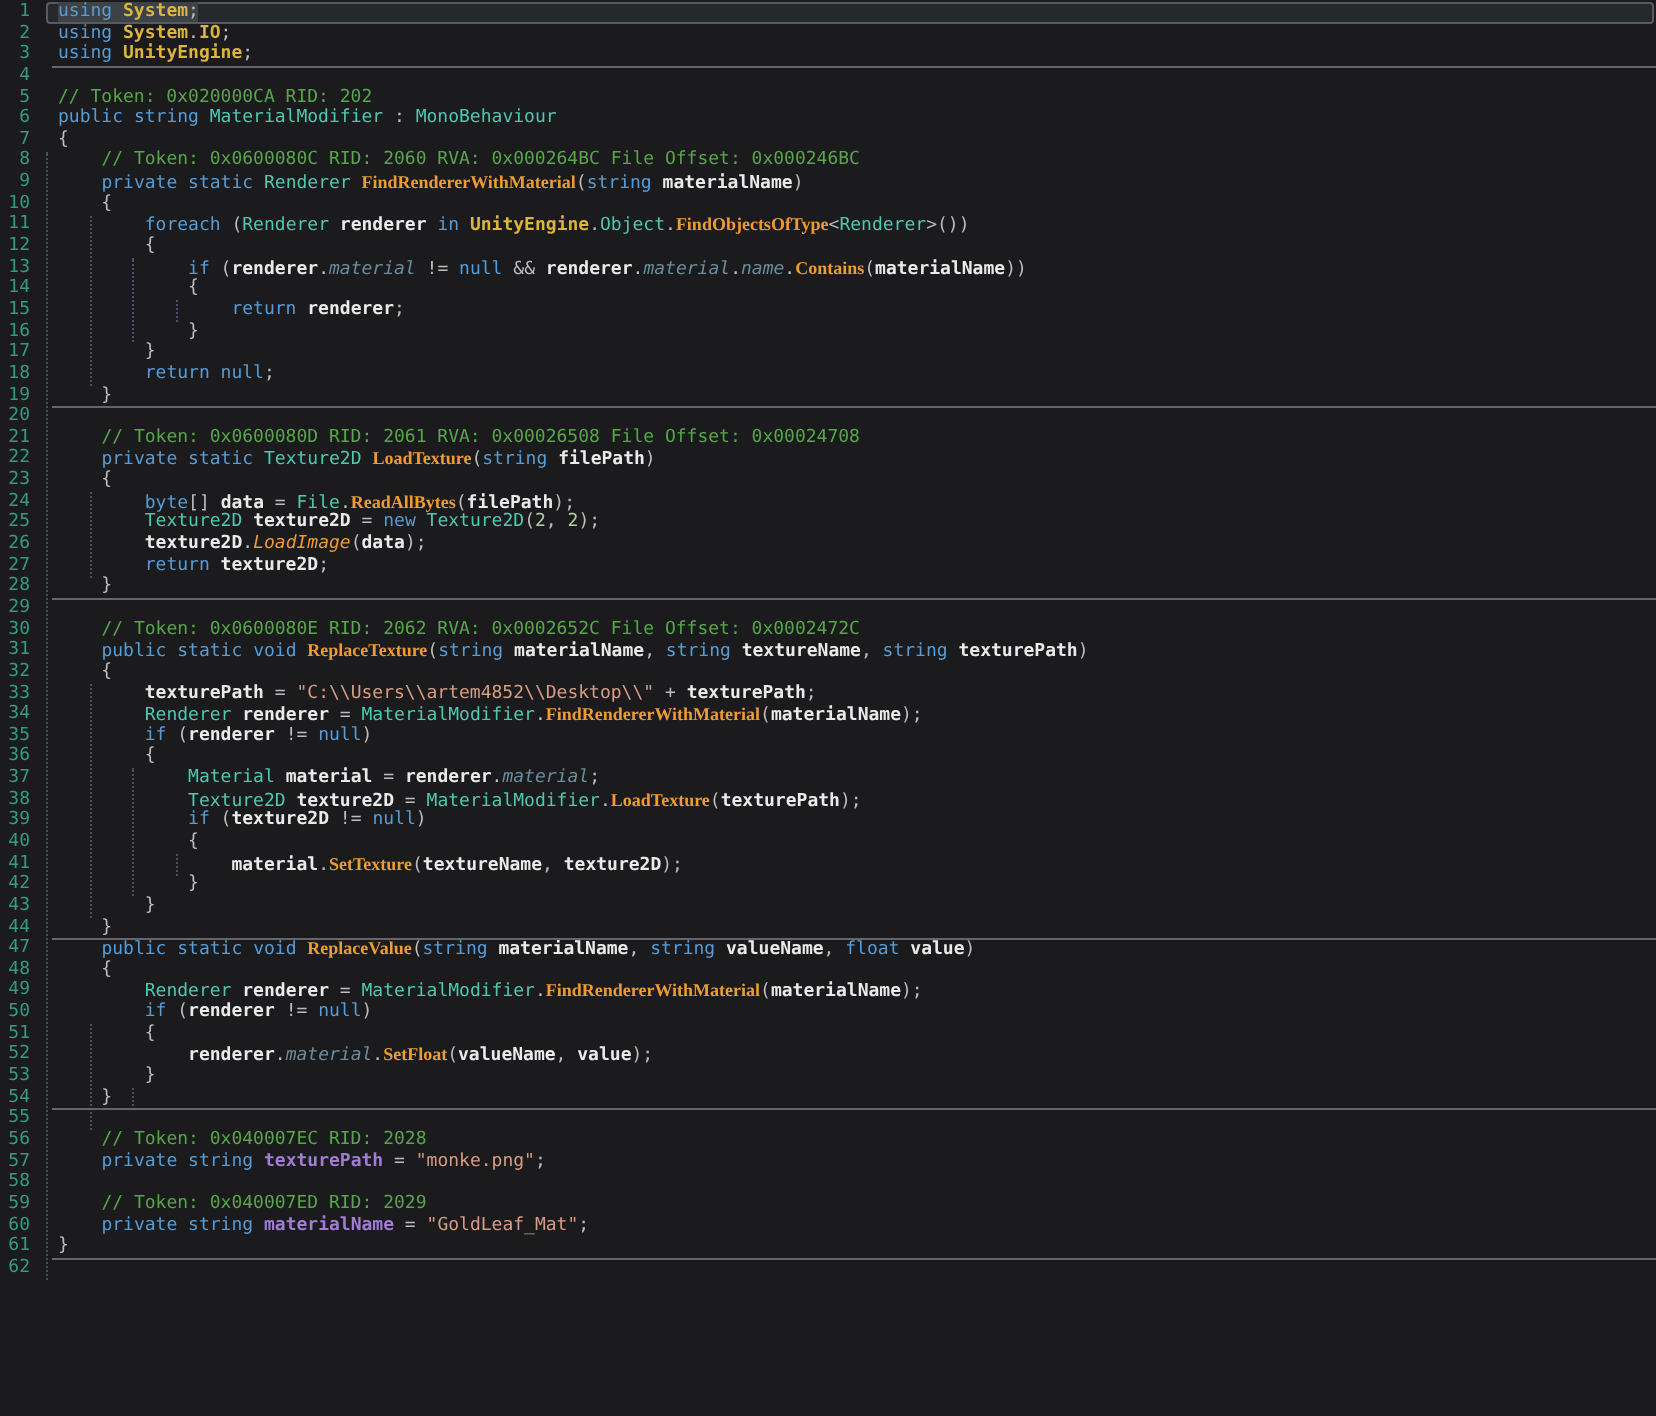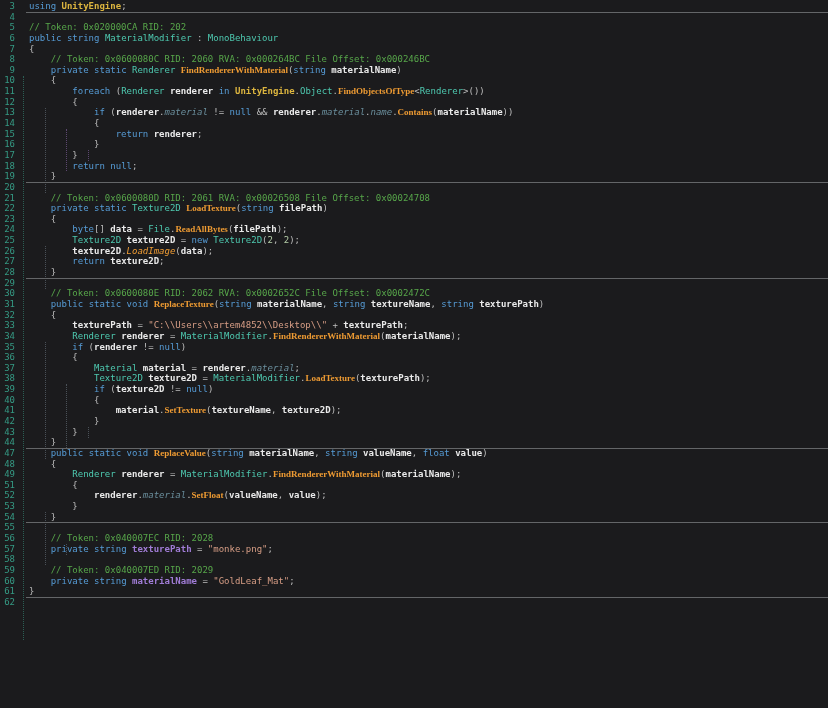--- a/index.html
+++ b/index.html
@@ -75,20 +75,22 @@
       <div class="guide" style="left: 23px; top: 74.55px; height: 564.45px; border-left-color: rgb(44, 95, 85);"></div>
       <div class="guide" style="left: 44.68px; top: 106.5px; height: 85.2px; border-left-color: rgb(74, 81, 88);"></div>
       <div class="guide" style="left: 66.36px; top: 127.8px; height: 42.6px; border-left-color: rgb(92, 72, 112);"></div>
       <div class="guide" style="left: 88.04px; top: 149.1px; height: 10.65px; border-left-color: rgb(92, 72, 112);"></div>
       <div class="guide" style="left: 44.68px; top: 244.95px; height: 42.6px; border-left-color: rgb(74, 81, 88);"></div>
       <div class="guide" style="left: 44.68px; top: 340.8px; height: 117.15px; border-left-color: rgb(74, 81, 88);"></div>
       <div class="guide" style="left: 66.36px; top: 383.4px; height: 63.9px; border-left-color: rgb(74, 81, 88);"></div>
       <div class="guide" style="left: 88.04px; top: 426px; height: 10.65px; border-left-color: rgb(74, 81, 88);"></div>
       <div class="guide" style="left: 44.68px; top: 511.2px; height: 53.25px; border-left-color: rgb(74, 81, 88);"></div>
       <div class="guide" style="left: 66.36px; top: 543.15px; height: 10.65px; border-left-color: rgb(74, 81, 88);"></div>
+      <div class="row caret"><span class="ln">1</span><span class="code"><span class="sel"><span class="tk-k">using</span><span class="tk-pl"> </span><span class="tk-n">System</span><span class="tk-pl">;</span></span></span></div>
+      <div class="row"><span class="ln">2</span><span class="code"><span class="tk-k">using</span><span class="tk-pl"> </span><span class="tk-n">System</span><span class="tk-pl">.</span><span class="tk-n">IO</span><span class="tk-pl">;</span></span></div>
       <div class="row sep"><span class="ln">3</span><span class="code"><span class="tk-k">using</span><span class="tk-pl"> </span><span class="tk-n">UnityEngine</span><span class="tk-pl">;</span></span></div>
       <div class="row"><span class="ln">4</span><span class="code"></span></div>
       <div class="row"><span class="ln">5</span><span class="code"><span class="tk-c">// Token: 0x020000CA RID: 202</span></span></div>
       <div class="row"><span class="ln">6</span><span class="code"><span class="tk-k">public</span><span class="tk-pl"> </span><span class="tk-k">string</span><span class="tk-pl"> </span><span class="tk-t">MaterialModifier</span><span class="tk-pl"> : </span><span class="tk-t">MonoBehaviour</span></span></div>
       <div class="row"><span class="ln">7</span><span class="code"><span class="tk-pl">{</span></span></div>
       <div class="row"><span class="ln">8</span><span class="code"><span class="tk-pl">    </span><span class="tk-c">// Token: 0x0600080C RID: 2060 RVA: 0x000264BC File Offset: 0x000246BC</span></span></div>
       <div class="row"><span class="ln">9</span><span class="code"><span class="tk-pl">    </span><span class="tk-k">private</span><span class="tk-pl"> </span><span class="tk-k">static</span><span class="tk-pl"> </span><span class="tk-t">Renderer</span><span class="tk-pl"> </span><span class="tk-m">FindRendererWithMaterial</span><span class="tk-pl">(</span><span class="tk-k">string</span><span class="tk-pl"> </span><span class="tk-v">materialName</span><span class="tk-pl">)</span></span></div>
       <div class="row"><span class="ln">10</span><span class="code"><span class="tk-pl">    {</span></span></div>
       <div class="row"><span class="ln">11</span><span class="code"><span class="tk-pl">        </span><span class="tk-k">foreach</span><span class="tk-pl"> (</span><span class="tk-t">Renderer</span><span class="tk-pl"> </span><span class="tk-v">renderer</span><span class="tk-pl"> </span><span class="tk-k">in</span><span class="tk-pl"> </span><span class="tk-n">UnityEngine</span><span class="tk-pl">.</span><span class="tk-t">Object</span><span class="tk-pl">.</span><span class="tk-m">FindObjectsOfType</span><span class="tk-pl">&lt;</span><span class="tk-t">Renderer</span><span class="tk-pl">&gt;())</span></span></div>
       <div class="row"><span class="ln">12</span><span class="code"><span class="tk-pl">        {</span></span></div>
@@ -120,20 +122,21 @@
       <div class="row"><span class="ln">38</span><span class="code"><span class="tk-pl">            </span><span class="tk-t">Texture2D</span><span class="tk-pl"> </span><span class="tk-v">texture2D</span><span class="tk-pl"> = </span><span class="tk-t">MaterialModifier</span><span class="tk-pl">.</span><span class="tk-m">LoadTexture</span><span class="tk-pl">(</span><span class="tk-v">texturePath</span><span class="tk-pl">);</span></span></div>
       <div class="row"><span class="ln">39</span><span class="code"><span class="tk-pl">            </span><span class="tk-k">if</span><span class="tk-pl"> (</span><span class="tk-v">texture2D</span><span class="tk-pl"> != </span><span class="tk-k">null</span><span class="tk-pl">)</span></span></div>
       <div class="row"><span class="ln">40</span><span class="code"><span class="tk-pl">            {</span></span></div>
       <div class="row"><span class="ln">41</span><span class="code"><span class="tk-pl">                </span><span class="tk-v">material</span><span class="tk-pl">.</span><span class="tk-m">SetTexture</span><span class="tk-pl">(</span><span class="tk-v">textureName</span><span class="tk-pl">, </span><span class="tk-v">texture2D</span><span class="tk-pl">);</span></span></div>
       <div class="row"><span class="ln">42</span><span class="code"><span class="tk-pl">            }</span></span></div>
       <div class="row"><span class="ln">43</span><span class="code"><span class="tk-pl">        }</span></span></div>
       <div class="row sep"><span class="ln">44</span><span class="code"><span class="tk-pl">    }</span></span></div>
       <div class="row"><span class="ln">47</span><span class="code"><span class="tk-pl">    </span><span class="tk-k">public</span><span class="tk-pl"> </span><span class="tk-k">static</span><span class="tk-pl"> </span><span class="tk-k">void</span><span class="tk-pl"> </span><span class="tk-m">ReplaceValue</span><span class="tk-pl">(</span><span class="tk-k">string</span><span class="tk-pl"> </span><span class="tk-v">materialName</span><span class="tk-pl">, </span><span class="tk-k">string</span><span class="tk-pl"> </span><span class="tk-v">valueName</span><span class="tk-pl">, </span><span class="tk-k">float</span><span class="tk-pl"> </span><span class="tk-v">value</span><span class="tk-pl">)</span></span></div>
       <div class="row"><span class="ln">48</span><span class="code"><span class="tk-pl">    {</span></span></div>
       <div class="row"><span class="ln">49</span><span class="code"><span class="tk-pl">        </span><span class="tk-t">Renderer</span><span class="tk-pl"> </span><span class="tk-v">renderer</span><span class="tk-pl"> = </span><span class="tk-t">MaterialModifier</span><span class="tk-pl">.</span><span class="tk-m">FindRendererWithMaterial</span><span class="tk-pl">(</span><span class="tk-v">materialName</span><span class="tk-pl">);</span></span></div>
+      <div class="row"><span class="ln">50</span><span class="code"><span class="tk-pl">        </span><span class="tk-k">if</span><span class="tk-pl"> (</span><span class="tk-v">renderer</span><span class="tk-pl"> != </span><span class="tk-k">null</span><span class="tk-pl">)</span></span></div>
       <div class="row"><span class="ln">51</span><span class="code"><span class="tk-pl">        {</span></span></div>
       <div class="row"><span class="ln">52</span><span class="code"><span class="tk-pl">            </span><span class="tk-v">renderer</span><span class="tk-pl">.</span><span class="tk-pr">material</span><span class="tk-pl">.</span><span class="tk-m">SetFloat</span><span class="tk-pl">(</span><span class="tk-v">valueName</span><span class="tk-pl">, </span><span class="tk-v">value</span><span class="tk-pl">);</span></span></div>
       <div class="row"><span class="ln">53</span><span class="code"><span class="tk-pl">        }</span></span></div>
       <div class="row sep"><span class="ln">54</span><span class="code"><span class="tk-pl">    }</span></span></div>
       <div class="row"><span class="ln">55</span><span class="code"></span></div>
       <div class="row"><span class="ln">56</span><span class="code"><span class="tk-pl">    </span><span class="tk-c">// Token: 0x040007EC RID: 2028</span></span></div>
       <div class="row"><span class="ln">57</span><span class="code"><span class="tk-pl">    </span><span class="tk-k">private</span><span class="tk-pl"> </span><span class="tk-k">string</span><span class="tk-pl"> </span><span class="tk-f">texturePath</span><span class="tk-pl"> = </span><span class="tk-s">"monke.png"</span><span class="tk-pl">;</span></span></div>
       <div class="row"><span class="ln">58</span><span class="code"></span></div>
       <div class="row"><span class="ln">59</span><span class="code"><span class="tk-pl">    </span><span class="tk-c">// Token: 0x040007ED RID: 2029</span></span></div>
       <div class="row"><span class="ln">60</span><span class="code"><span class="tk-pl">    </span><span class="tk-k">private</span><span class="tk-pl"> </span><span class="tk-k">string</span><span class="tk-pl"> </span><span class="tk-f">materialName</span><span class="tk-pl"> = </span><span class="tk-s">"GoldLeaf_Mat"</span><span class="tk-pl">;</span></span></div>

